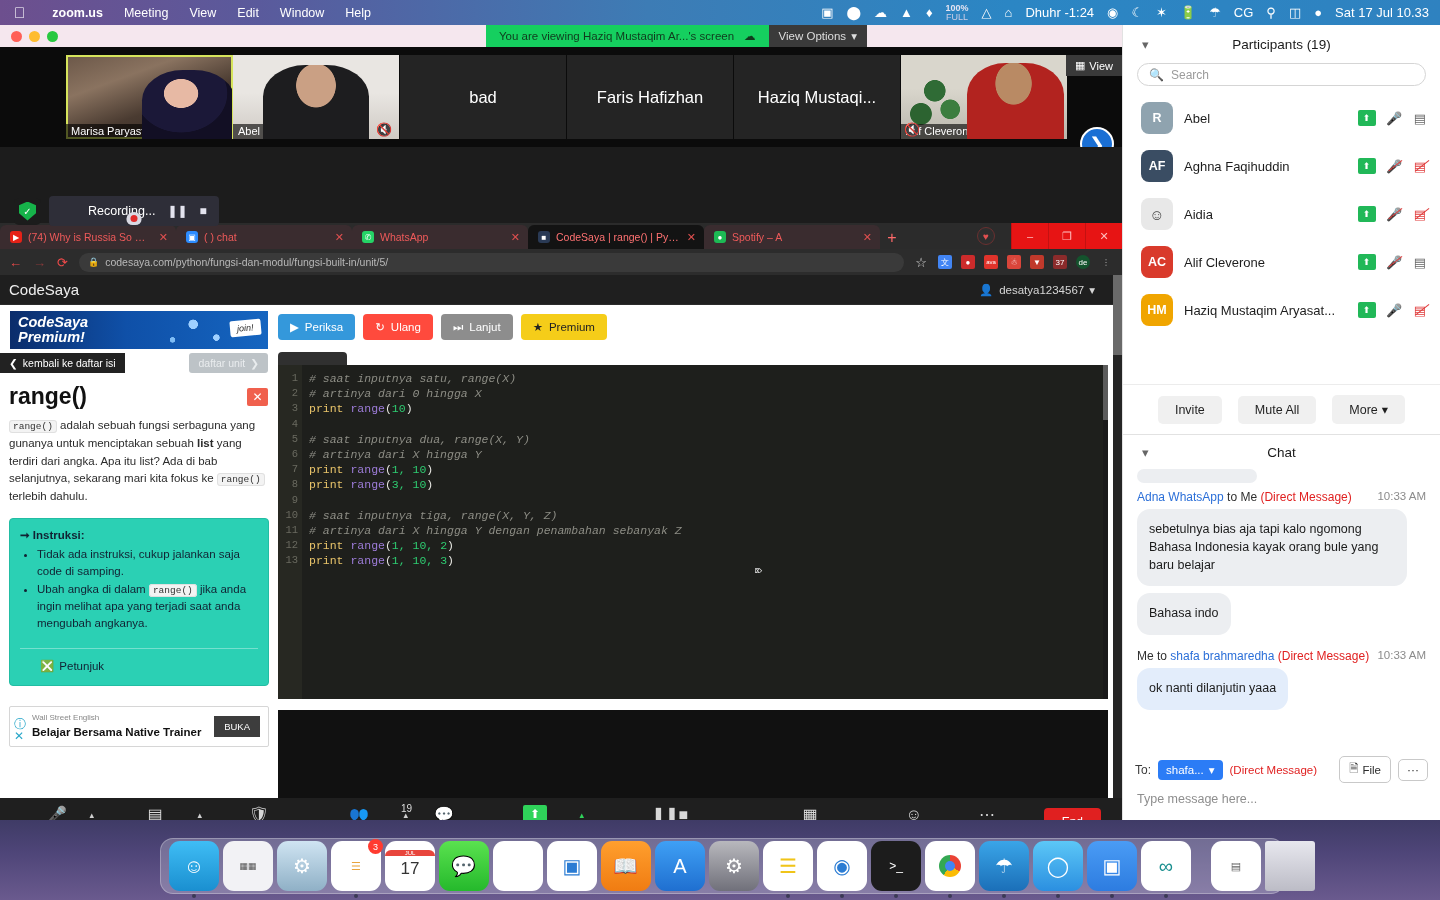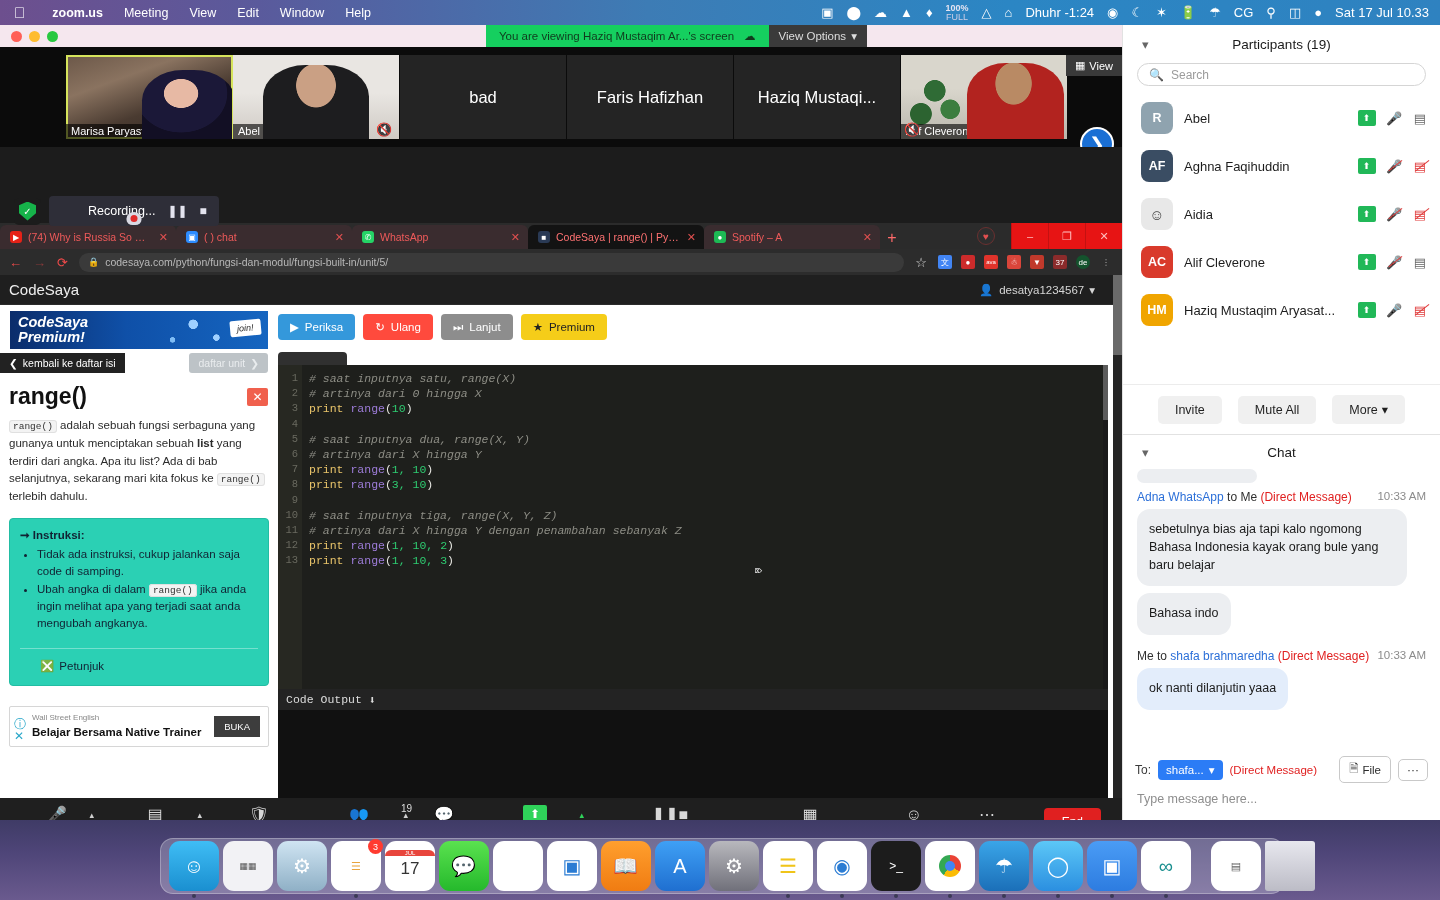--- a/index.html
+++ b/index.html
@@ -562,24 +562,20 @@
             <div><span class="tok-c"># artinya dari X hingga Y dengan penambahan sebanyak Z</span></div>
             <div><span class="tok-k">print</span> <span class="tok-f">range</span><span class="tok-p">(</span><span class="tok-n">1, 10, 2</span><span class="tok-p">)</span></div>
             <div><span class="tok-k">print</span> <span class="tok-f">range</span><span class="tok-p">(</span><span class="tok-n">1, 10, 3</span><span class="tok-p">)</span></div>
             <span id="caret">⌦</span>
           </div>
           <div id="vscroll">
               <i></i>
             </div>
         </div>
 
-        <div id="outhdr">
-          <span>Code Output</span>
-          <span>⬇</span>
-        </div>
         <div id="outbody"></div>
       </div>
     </div>
 
     <div id="pagescroll">
         <i></i>
       </div>
   </div>
 
   <div id="ztoolbar">

